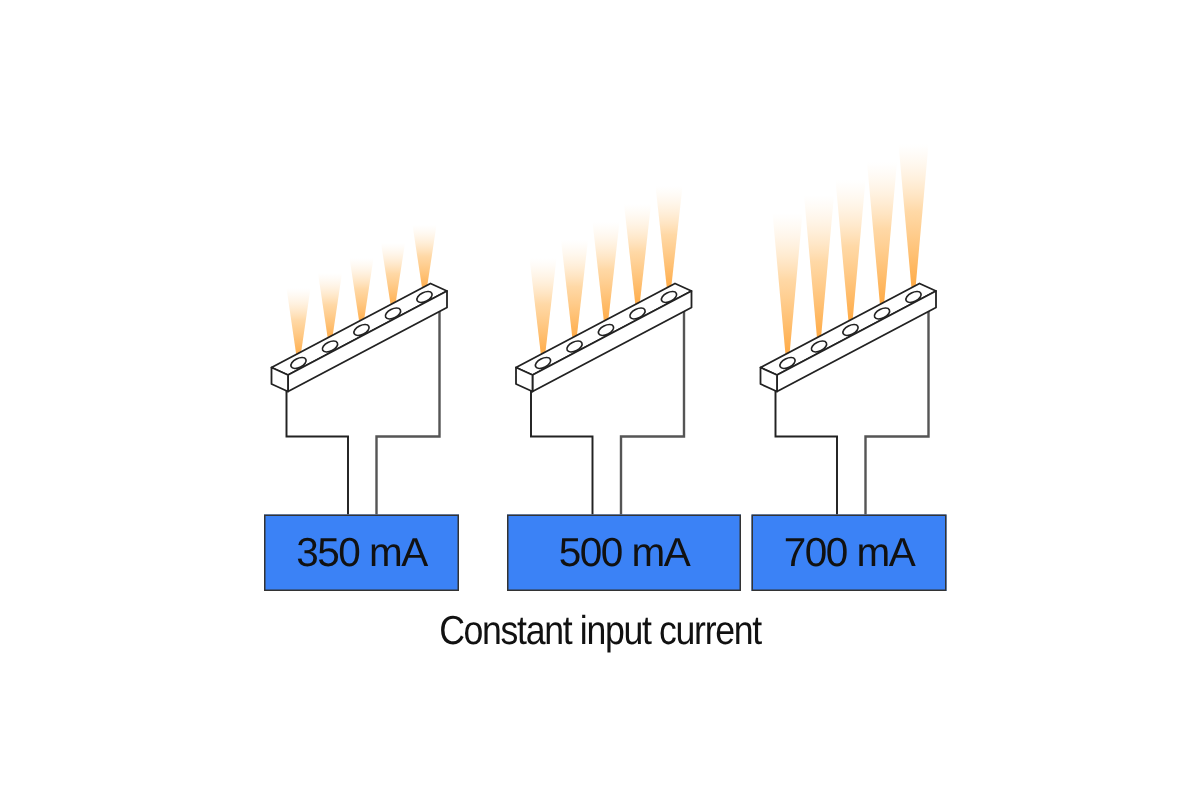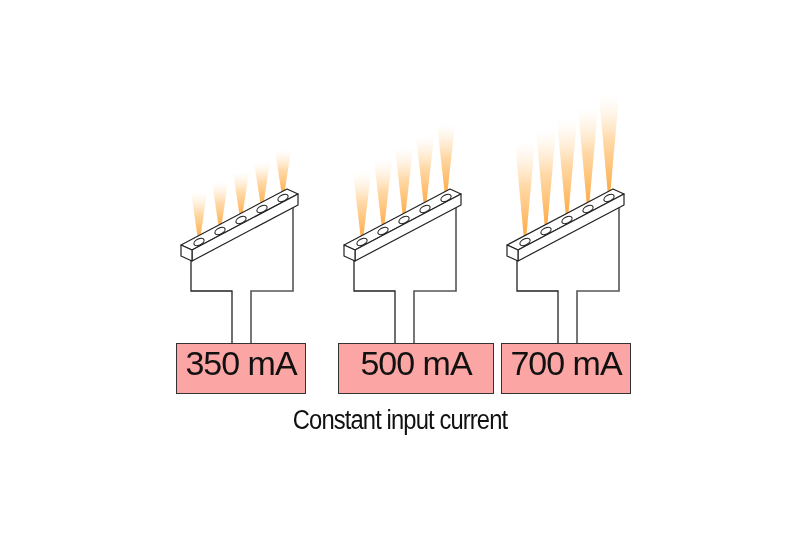--- a/index.html
+++ b/index.html
@@ -1,22 +1,22 @@
 <!DOCTYPE html>
 <html><head>
 <meta charset="utf-8">
 <style>
   html, body { margin: 0; padding: 0; background: #ffffff; }
   body { width: 800px; height: 533px; position: relative; overflow: hidden; font-family: "Liberation Sans", sans-serif; }
   svg { position: absolute; left: 0; top: 0; }
   .label-box {
     position: absolute; box-sizing: border-box;
-    border: 1.3px solid #333; background: #fca5a5;
-    display: flex; justify-content: center;
-    font-family: "Liberation Sans", sans-serif; font-size: 34px; color: #111;
+    border: 1.3px solid #333; background: #3b82f6;
+    display: flex; align-items: center; justify-content: center;
+    font-family: "Liberation Sans", sans-serif; font-size: 27px; color: #111;
     letter-spacing: -1px;
   }
   .caption {
     position: absolute; left: 0; width: 800px; top: 405px; text-align: center;
     font-family: "Liberation Sans", sans-serif; font-size: 27px; color: #111;
     letter-spacing: -1px; transform: scaleX(0.88);
   }
 </style>
 </head>
 <body>

